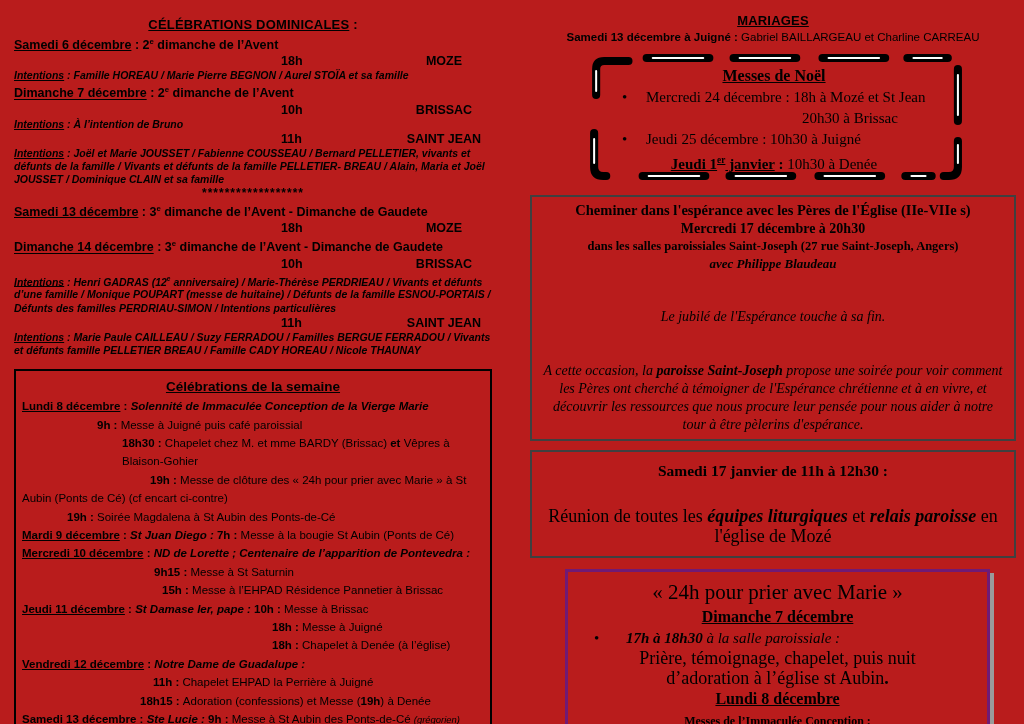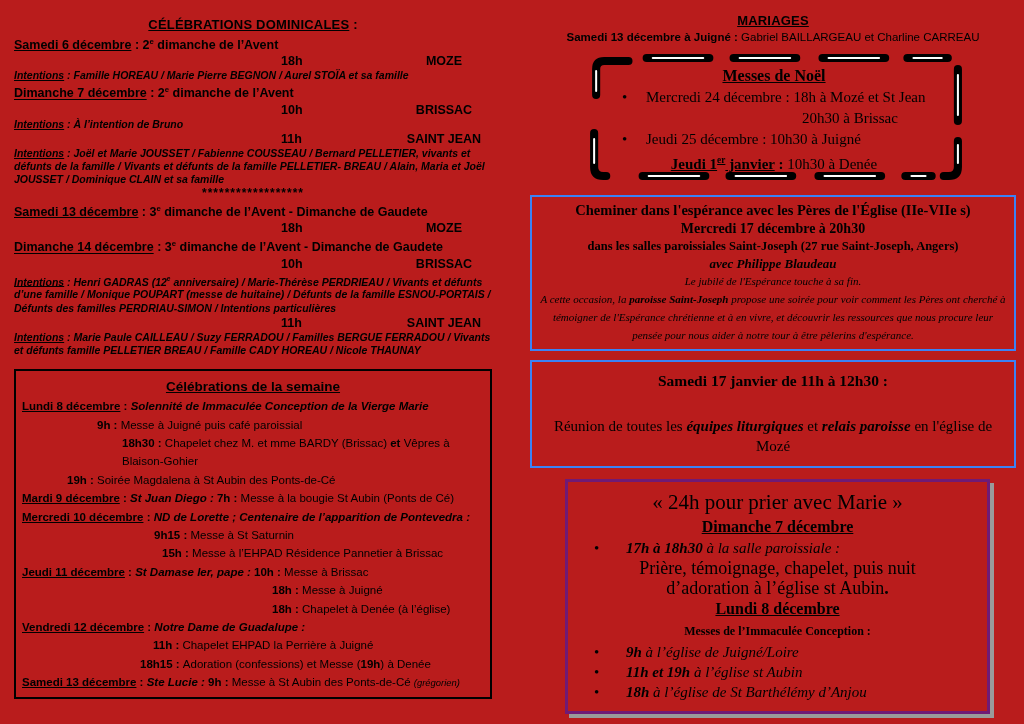--- a/index.html
+++ b/index.html
@@ -28,30 +28,30 @@
   .wday{}
   .wsub{}
   
   .mariages{font-size:11.5px;line-height:15px;}
   .noel-frame{position:relative;margin:4px 50px 0 52px;height:136px;}
   .noel-svg{position:absolute;left:0;top:0;width:100%;height:100%;}
   .noel-content{position:relative;padding-top:15px;font-family:"Liberation Serif",serif;font-size:15px;line-height:21px;}
   .t-noel{font-size:16px;line-height:23px;}
   .noel-content .bullet{padding-left:64px;}
   .noel-content .blt{position:absolute;left:40px;}
-  .box{border:2px solid #3b82f6;font-family:"Liberation Serif",serif;}
+  .box{border:2px solid #404040;font-family:"Liberation Serif",serif;}
   .cheminer{margin-top:10px;padding:4px 8px 5px 8px;}
   .ct1{font-size:14.5px;line-height:19px;}
   .ct2{font-size:14px;line-height:18px;}
   .ct3{font-size:12.5px;line-height:17px;}
   .ct4{font-size:13px;line-height:17px;}
-  .cbody{font-size:11px;line-height:18px;}
+  .cbody{font-size:14px;line-height:18px;margin-top:36px;}
   .reunion{margin-top:9px;padding:8px 10px 10px 10px;}
   .rt1{font-size:15.5px;line-height:22px;margin-bottom:19px;}
-  .rbody{font-size:15px;line-height:20px;margin-top:24px;}
+  .rbody{font-size:18px;line-height:20px;margin-top:24px;}
   .b24{margin:11px 26px 0 35px;border:3px solid #701a75;box-shadow:4px 4px 0 #9a9a9a;padding:7px 10px 9px 10px;}
   .kt1{font-size:21px;line-height:27px;}
   .kt2{font-size:16px;line-height:22px;}
   .kt3{font-size:12px;line-height:22px;}
   .kb{font-size:15px;line-height:20px;padding-left:48px;}
   .kb .blt{position:absolute;left:16px;}
   .kbody{font-size:18px;line-height:20px;}
 </style>
 </head>
 <body>
@@ -75,20 +75,21 @@
         <div class="ln timeplace"><span class="tp-time">10h</span><span class="tp-place">BRISSAC</span></div>
         <div class="ln intent"><span class="i u">Intentions</span><span class="i"> : Henri GADRAS (12</span><span class="i sup">e</span><span class="i"> anniversaire) / Marie-Thérèse PERDRIEAU / Vivants et défunts d’une famille / Monique POUPART (messe de huitaine) / Défunts de la famille ESNOU-PORTAIS / Défunts des familles PERDRIAU-SIMON / Intentions particulières</span></div>
         <div class="ln timeplace"><span class="tp-time">11h</span><span class="tp-place">SAINT JEAN</span></div>
         <div class="ln intent"><span class="i u">Intentions</span><span class="i"> : Marie Paule CAILLEAU / Suzy FERRADOU / Familles BERGUE FERRADOU / Vivants et défunts famille PELLETIER BREAU / Famille CADY HOREAU / Nicole THAUNAY</span></div>
       </div>
     <div class="week-box">
         <div class="ln center wtitle"><span class="b u">Célébrations de la semaine</span></div>
         <div class="ln wday"><span class="b u">Lundi 8 décembre</span><span class="b"> : </span><span class="b i">Solennité de Immaculée Conception de la Vierge Marie</span></div>
         <div class="ln wsub" style="padding-left: 75px;"><span class="b">9h : </span><span>Messe à Juigné puis café paroissial</span></div>
         <div class="ln wsub" style="padding-left: 100px;"><span class="b">18h30 : </span><span>Chapelet chez M. et mme BARDY (Brissac) </span><span class="b">et</span><span> Vêpres à Blaison-Gohier</span></div>
+        <div class="ln wsub" style="text-indent: 128px;"><span class="b">19h : </span><span>Messe de clôture des « 24h pour prier avec Marie » à St Aubin (Ponts de Cé) (cf encart ci-contre)</span></div>
         <div class="ln wsub" style="padding-left: 45px;"><span class="b">19h : </span><span>Soirée Magdalena à St Aubin des Ponts-de-Cé</span></div>
         <div class="ln wday"><span class="b u">Mardi 9 décembre</span><span class="b"> : </span><span class="b i">St Juan Diego : </span><span class="b">7h : </span><span>Messe à la bougie St Aubin (Ponts de Cé)</span></div>
         <div class="ln wday"><span class="b u">Mercredi 10 décembre</span><span class="b"> : </span><span class="b i">ND de Lorette ; Centenaire de l’apparition de Pontevedra :</span></div>
         <div class="ln wsub" style="padding-left: 132px;"><span class="b">9h15 : </span><span>Messe à St Saturnin</span></div>
         <div class="ln wsub" style="padding-left: 140px;"><span class="b">15h : </span><span>Messe à l’EHPAD Résidence Pannetier à Brissac</span></div>
         <div class="ln wday"><span class="b u">Jeudi 11 décembre</span><span class="b"> : </span><span class="b i">St Damase Ier, pape : </span><span class="b">10h : </span><span>Messe à Brissac</span></div>
         <div class="ln wsub" style="padding-left: 250px;"><span class="b">18h : </span><span>Messe à Juigné</span></div>
         <div class="ln wsub" style="padding-left: 250px;"><span class="b">18h :  </span><span>Chapelet à Denée (à l’église)</span></div>
         <div class="ln wday"><span class="b u">Vendredi 12 décembre</span><span class="b"> : </span><span class="b i">Notre Dame de Guadalupe :</span></div>
         <div class="ln wsub" style="padding-left: 131px;"><span class="b">11h : </span><span>Chapelet EHPAD la Perrière à Juigné</span></div>

